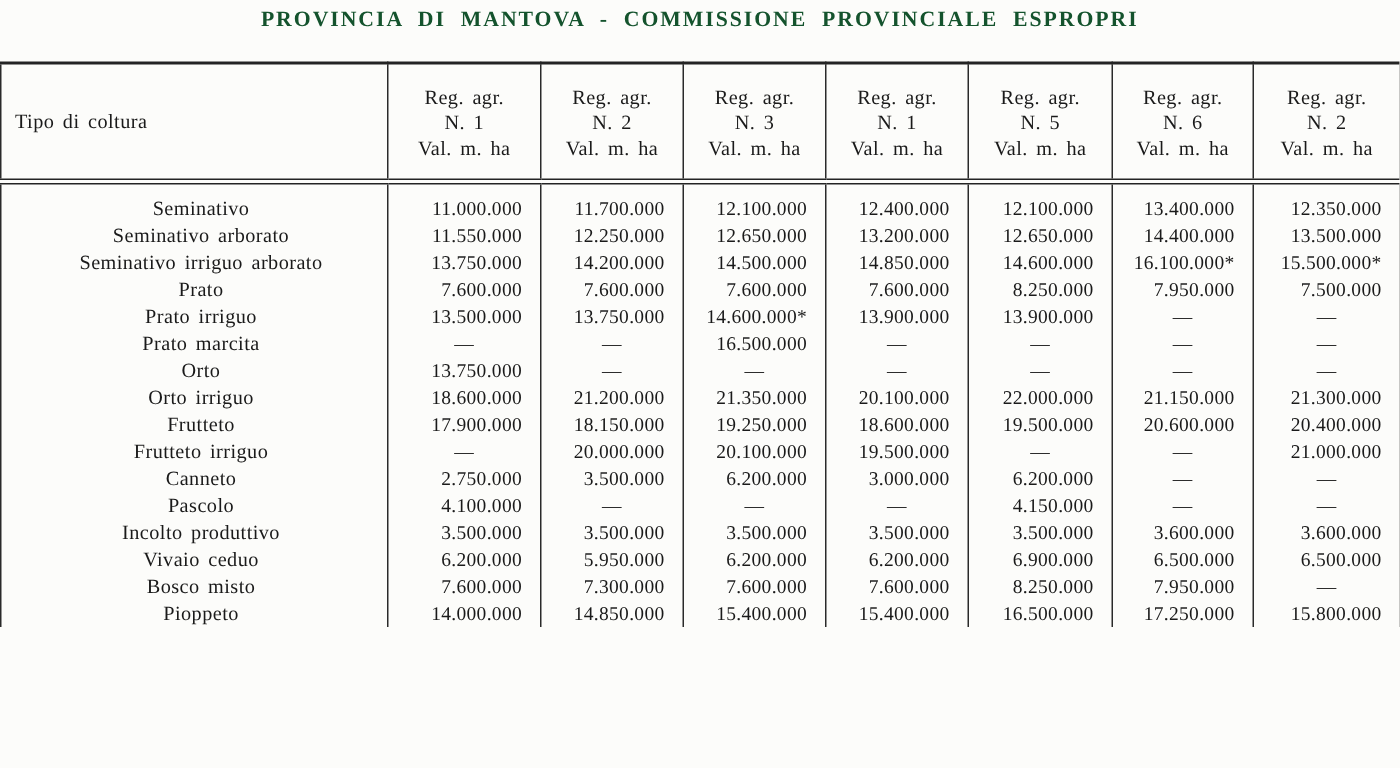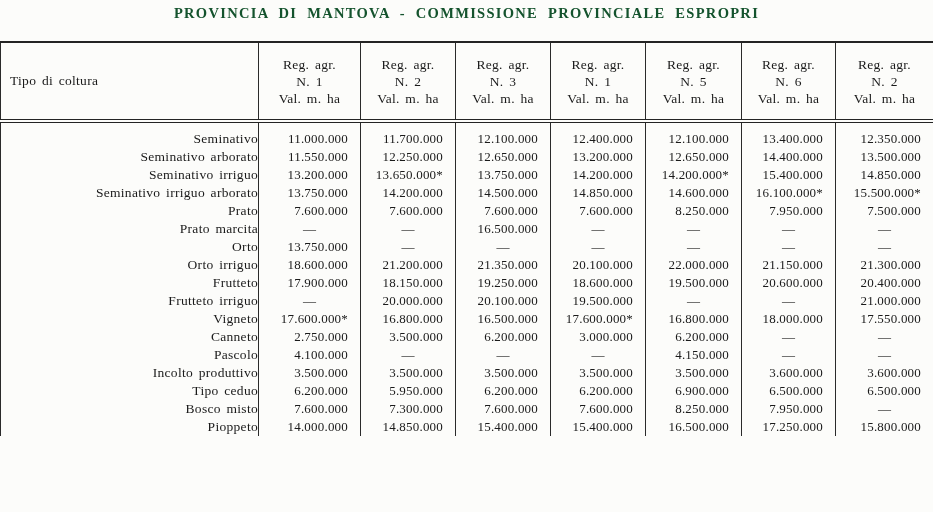--- a/index.html
+++ b/index.html
@@ -67,21 +67,21 @@
     line-height: 18px;
     font-size: 13px;
     border-left: 1px solid #2a2a2a;
     padding: 0 12px 0 0;
     text-align: right;
     white-space: nowrap;
     letter-spacing: 0.2px;
   }
   tbody td.label {
     border-left: none;
-    text-align: right;
+    text-align: center;
     padding: 0 0 0 9px;
     font-size: 13.5px;
     letter-spacing: 0.3px;
     word-spacing: 2px;
   }
   tbody td.dash {
     text-align: center;
     padding-right: 0;
   }
   tbody tr:first-child td {
@@ -162,50 +162,50 @@
           <td class="label">Seminativo arborato</td>
           <td>11.550.000</td>
           <td>12.250.000</td>
           <td>12.650.000</td>
           <td>13.200.000</td>
           <td>12.650.000</td>
           <td>14.400.000</td>
           <td>13.500.000</td>
         </tr>
         <tr>
-          <td class="label">Seminativo irriguo</td>
-          <td>13.200.000</td>
-          <td>13.650.000*</td>
-          <td>13.750.000</td>
-          <td>14.200.000</td>
-          <td>14.200.000*</td>
-          <td>15.400.000</td>
-          <td>14.850.000</td>
-        </tr>
-        <tr>
           <td class="label">Seminativo irriguo arborato</td>
           <td>13.750.000</td>
           <td>14.200.000</td>
           <td>14.500.000</td>
           <td>14.850.000</td>
           <td>14.600.000</td>
           <td>16.100.000*</td>
           <td>15.500.000*</td>
         </tr>
         <tr>
           <td class="label">Prato</td>
           <td>7.600.000</td>
           <td>7.600.000</td>
           <td>7.600.000</td>
           <td>7.600.000</td>
           <td>8.250.000</td>
           <td>7.950.000</td>
           <td>7.500.000</td>
         </tr>
         <tr>
+          <td class="label">Prato irriguo</td>
+          <td>13.500.000</td>
+          <td>13.750.000</td>
+          <td>14.600.000*</td>
+          <td>13.900.000</td>
+          <td>13.900.000</td>
+          <td class="dash">—</td>
+          <td class="dash">—</td>
+        </tr>
+        <tr>
           <td class="label">Prato marcita</td>
           <td class="dash">—</td>
           <td class="dash">—</td>
           <td>16.500.000</td>
           <td class="dash">—</td>
           <td class="dash">—</td>
           <td class="dash">—</td>
           <td class="dash">—</td>
         </tr>
         <tr>
@@ -242,30 +242,20 @@
           <td class="label">Frutteto irriguo</td>
           <td class="dash">—</td>
           <td>20.000.000</td>
           <td>20.100.000</td>
           <td>19.500.000</td>
           <td class="dash">—</td>
           <td class="dash">—</td>
           <td>21.000.000</td>
         </tr>
         <tr>
-          <td class="label">Vigneto</td>
-          <td>17.600.000*</td>
-          <td>16.800.000</td>
-          <td>16.500.000</td>
-          <td>17.600.000*</td>
-          <td>16.800.000</td>
-          <td>18.000.000</td>
-          <td>17.550.000</td>
-        </tr>
-        <tr>
           <td class="label">Canneto</td>
           <td>2.750.000</td>
           <td>3.500.000</td>
           <td>6.200.000</td>
           <td>3.000.000</td>
           <td>6.200.000</td>
           <td class="dash">—</td>
           <td class="dash">—</td>
         </tr>
         <tr>
@@ -282,21 +272,21 @@
           <td class="label">Incolto produttivo</td>
           <td>3.500.000</td>
           <td>3.500.000</td>
           <td>3.500.000</td>
           <td>3.500.000</td>
           <td>3.500.000</td>
           <td>3.600.000</td>
           <td>3.600.000</td>
         </tr>
         <tr>
-          <td class="label">Tipo ceduo</td>
+          <td class="label">Vivaio ceduo</td>
           <td>6.200.000</td>
           <td>5.950.000</td>
           <td>6.200.000</td>
           <td>6.200.000</td>
           <td>6.900.000</td>
           <td>6.500.000</td>
           <td>6.500.000</td>
         </tr>
         <tr>
           <td class="label">Bosco misto</td>

